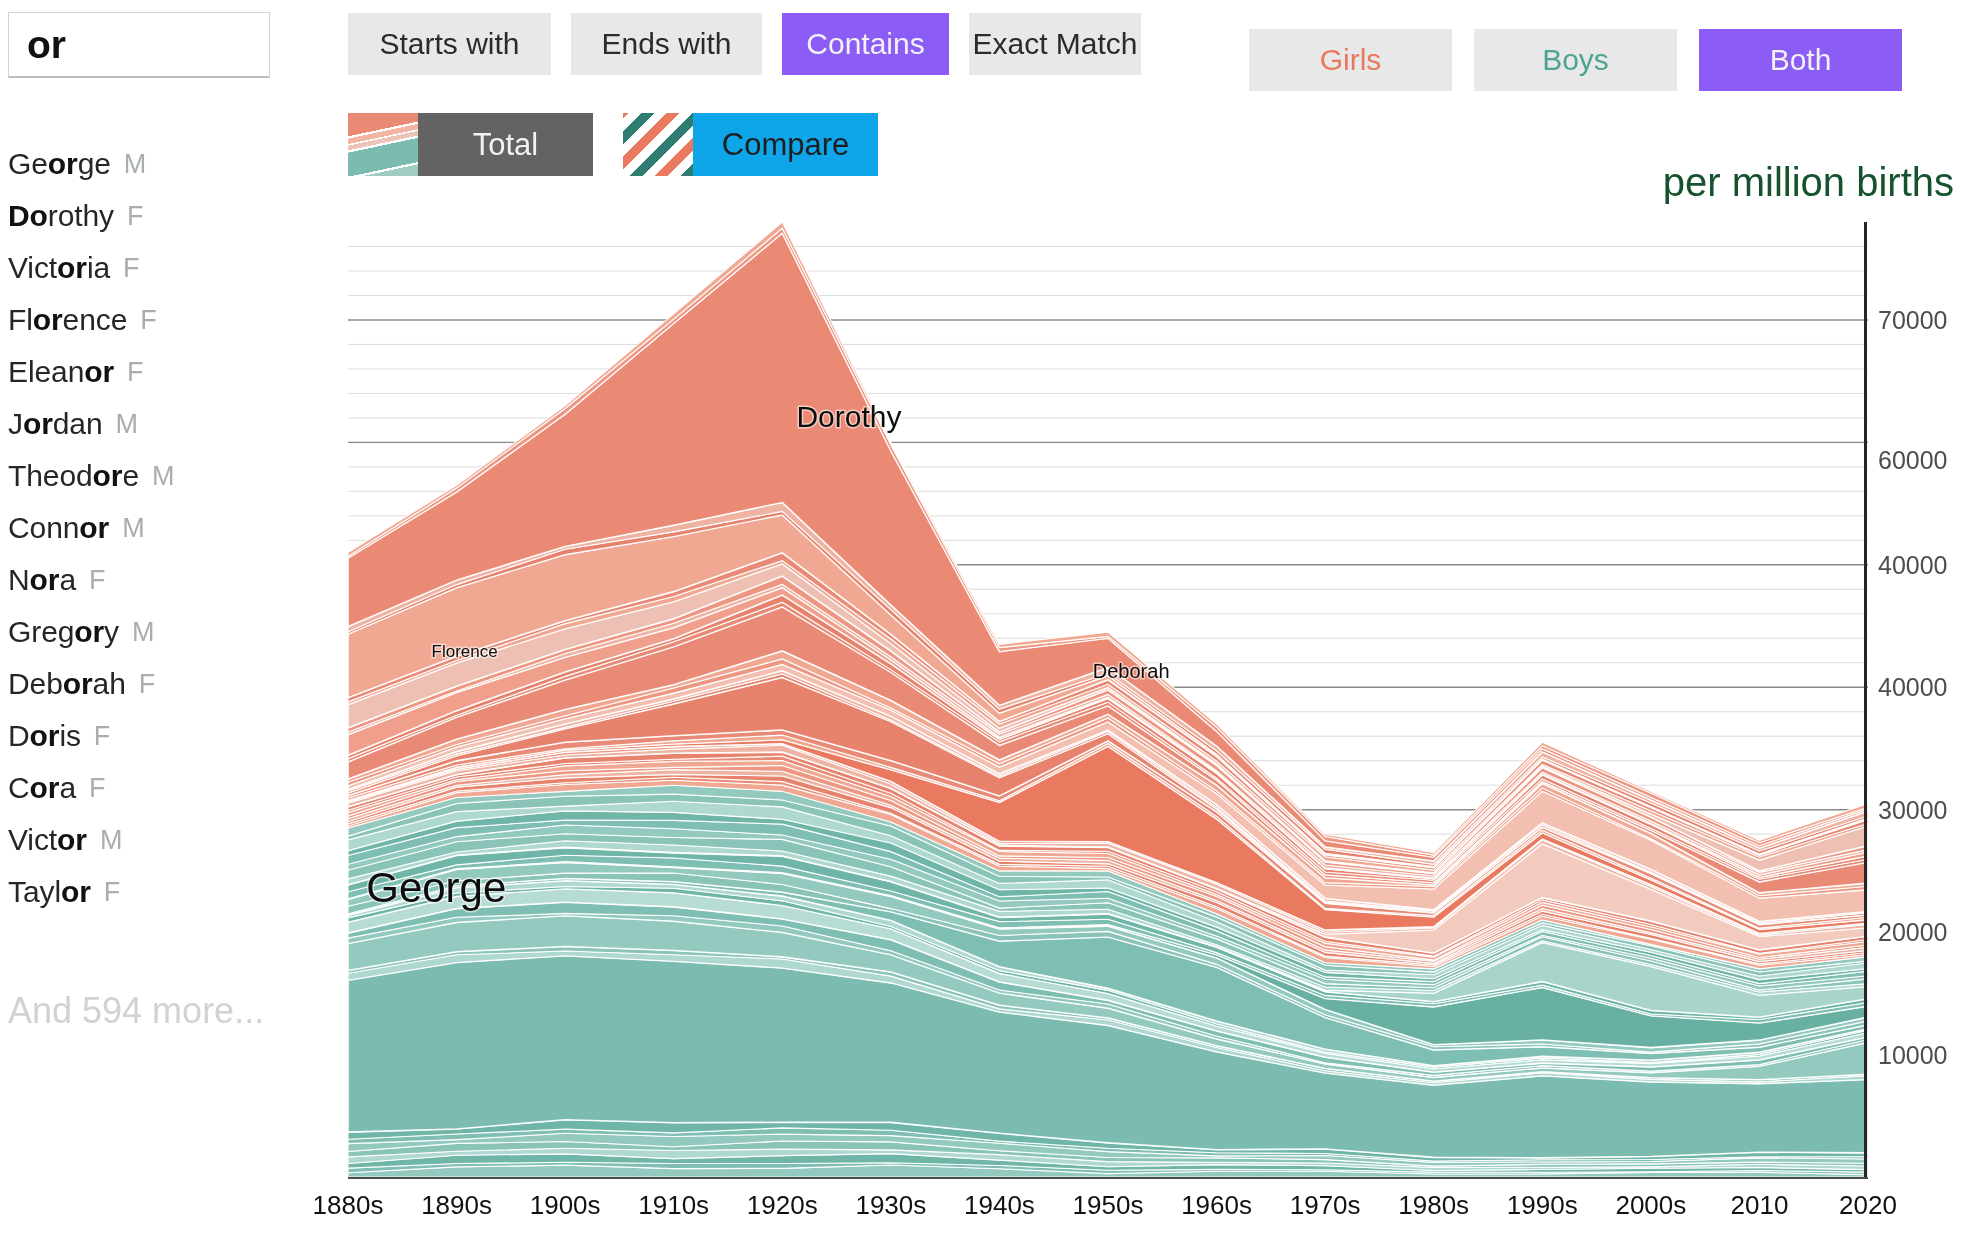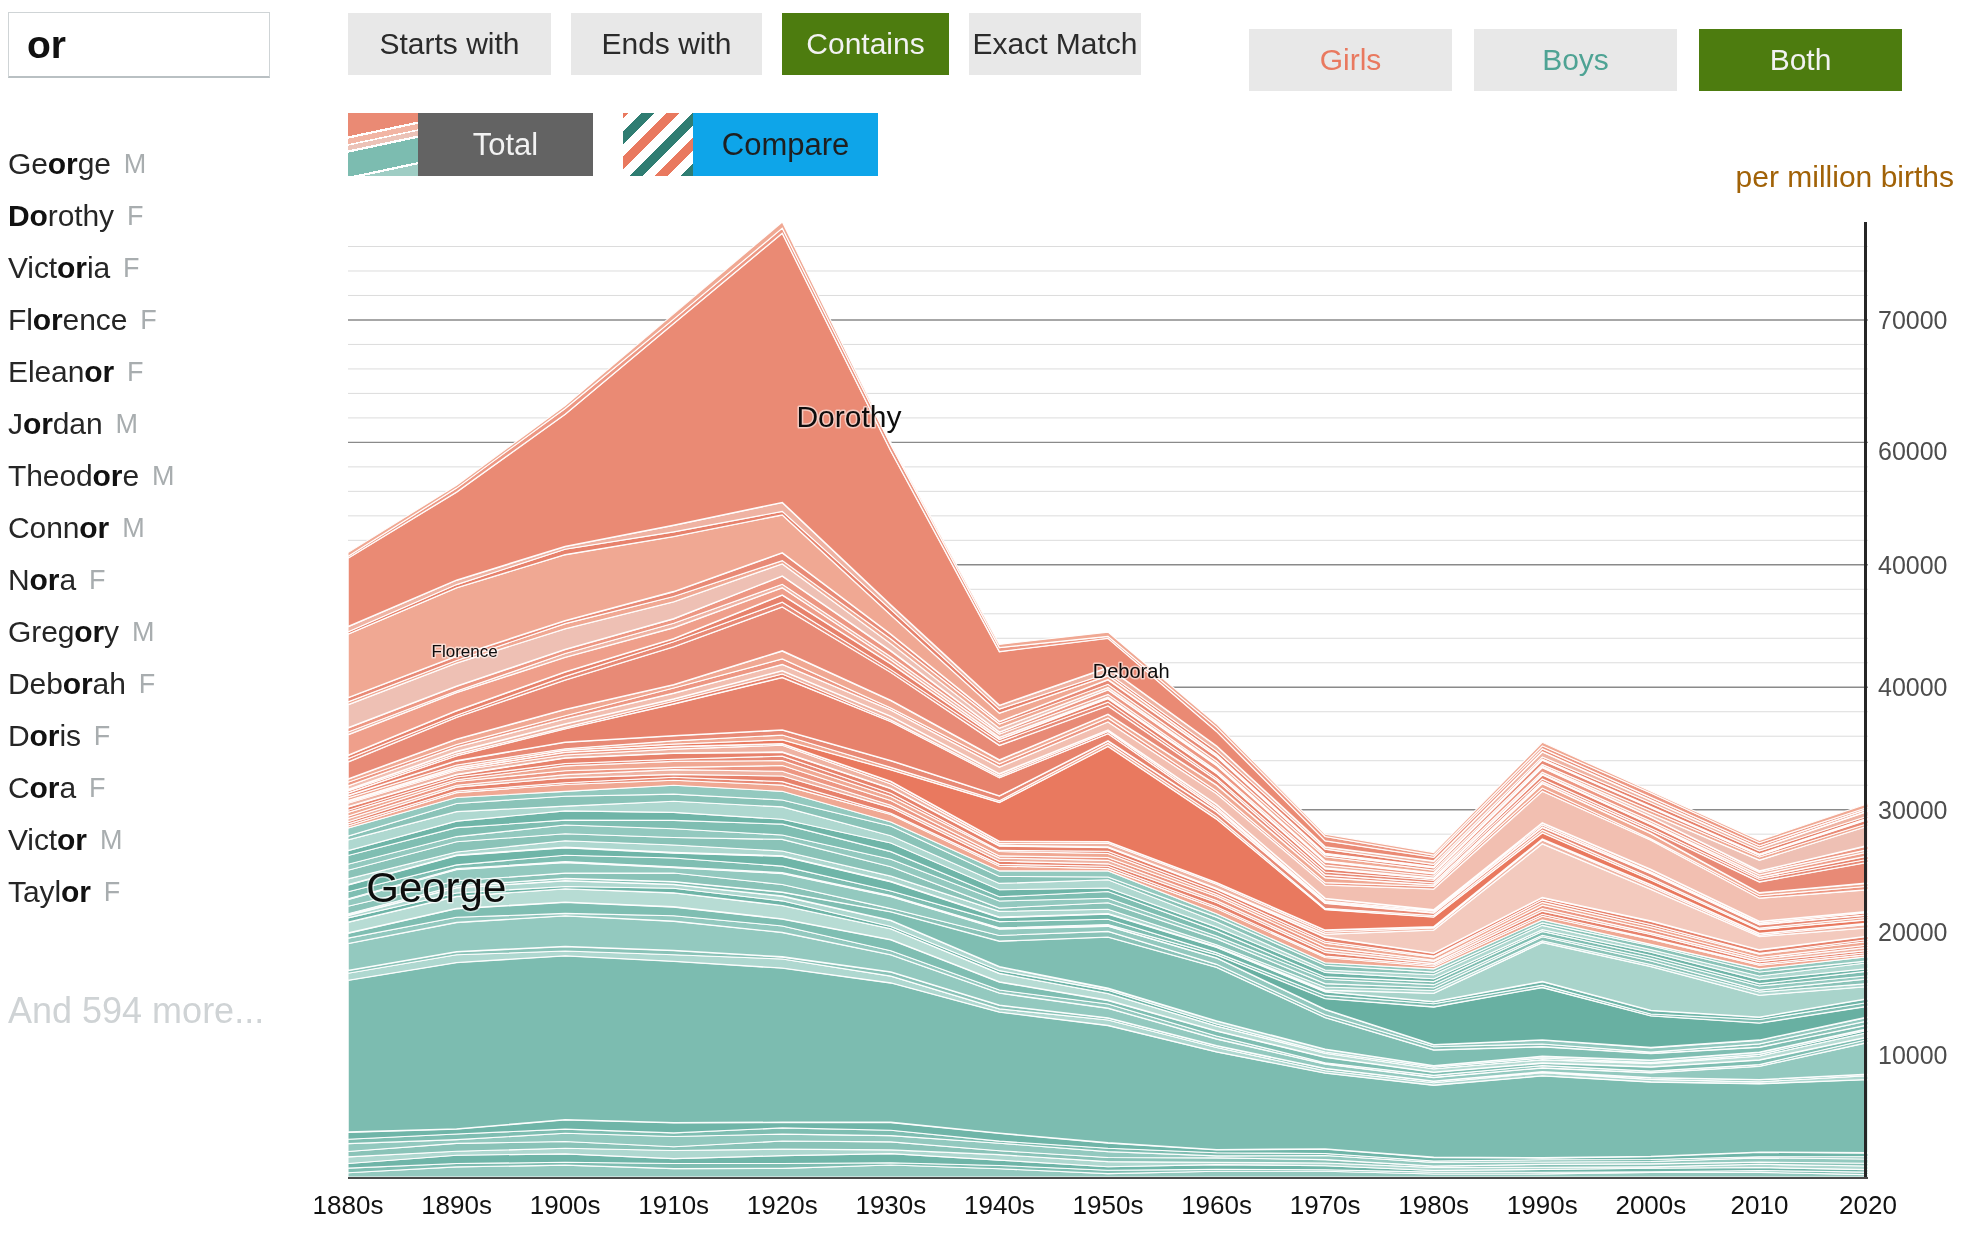--- a/index.html
+++ b/index.html
@@ -57,21 +57,21 @@
   
   .btn {
     display: inline-flex; align-items: center; justify-content: center;
     background: #e8e8e8;
     color: #2b2b2b;
     font-size: 30px;
     font-weight: 400;
     cursor: pointer;
     user-select: none;
   }
-  .btn.sel { background: #4d7c0f; color: #f2f2f2; }
+  .btn.sel { background: #8b5cf6; color: #f2f2f2; }
 
   #mode-group { position: absolute; left: 348px; top: 13px; height: 62px; display: flex; gap: 20px; }
   #mode-group .btn { height: 62px; }
   #btn-starts   { width: 203px; }
   #btn-ends     { width: 191px; }
   #btn-contains { width: 167px; }
   #btn-exact    { width: 172px; }
 
   #gender-group { position: absolute; left: 1249px; top: 13px; height: 62px; display: flex; gap: 22px; }
   #gender-group .btn { height: 62px; width: 203px; margin-top: 16px; }
@@ -108,21 +108,21 @@
       -45deg,
       #2f7d72 0px, #2f7d72 9px,
       #ffffff 9px, #ffffff 18px,
       #e9795f 18px, #e9795f 27px,
       #ffffff 27px, #ffffff 36px);
   }
 
   
   #per-million {
     position: absolute; right: 18px; top: 160px;
-    font-size: 30px; color: #a16207;
+    font-size: 40px; color: #14532d;
   }
   #chart-area {
     position: absolute; left: 348px; top: 222px;
     width: 1520px; height: 955px;
   }
   #chart-svg { display: block; width: 1520px; height: 955px; }
 
   #y-labels { position: absolute; left: 1878px; top: 222px; width: 94px; height: 955px; }
   .y-label {
     position: absolute; left: 0;
@@ -379,21 +379,21 @@
       </svg>
   </div>
 
   <div id="axis-line"></div>
   <div id="y-labels">
       <div class="y-label" style="top: 832.564px;">10000</div>
       <div class="y-label" style="top: 710.128px;">20000</div>
       <div class="y-label" style="top: 587.692px;">30000</div>
       <div class="y-label" style="top: 465.256px;">40000</div>
       <div class="y-label" style="top: 342.821px;">40000</div>
-      <div class="y-label" style="top: 229px;">60000</div>
+      <div class="y-label" style="top: 238px;">60000</div>
       <div class="y-label" style="top: 97.9487px;">70000</div>
     </div>
   <div id="x-baseline"></div>
   <div id="x-labels">
       <div class="x-label" style="left: 0px;">1880s</div>
       <div class="x-label" style="left: 108.571px;">1890s</div>
       <div class="x-label" style="left: 217.143px;">1900s</div>
       <div class="x-label" style="left: 325.714px;">1910s</div>
       <div class="x-label" style="left: 434.286px;">1920s</div>
       <div class="x-label" style="left: 542.857px;">1930s</div>

